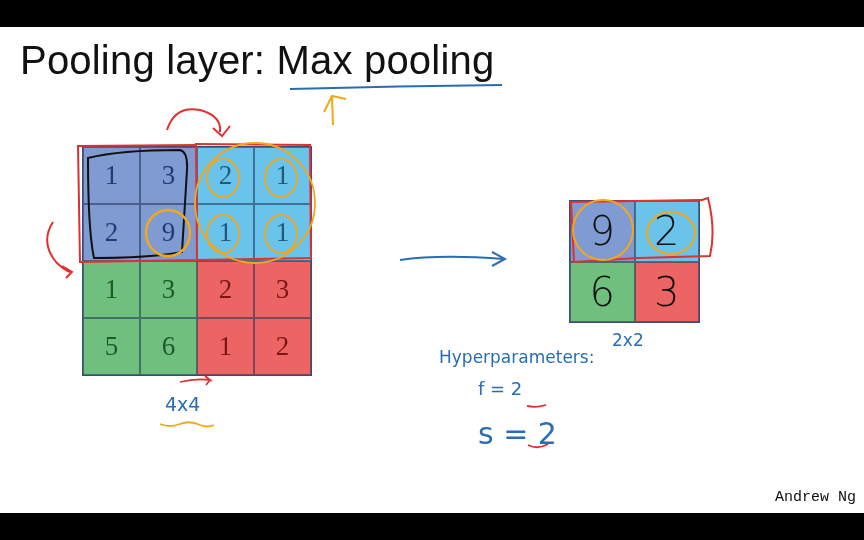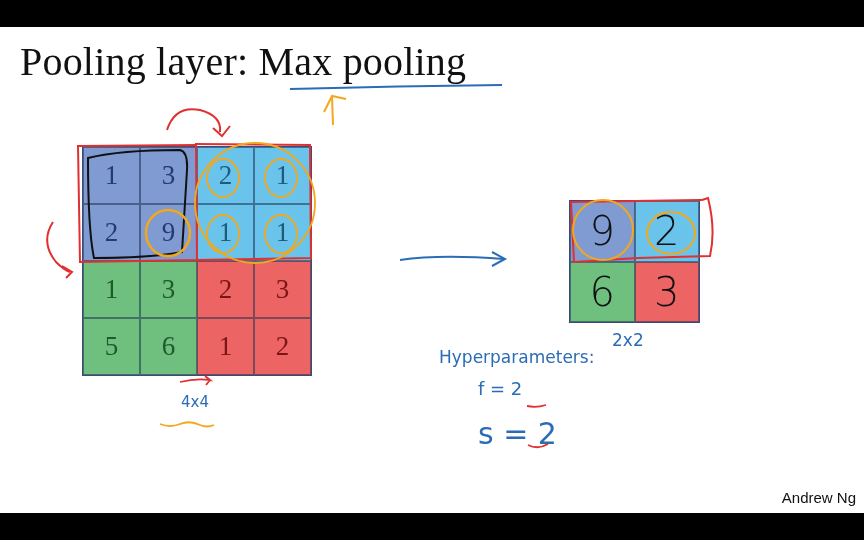--- a/index.html
+++ b/index.html
@@ -1,28 +1,28 @@
 <!DOCTYPE html>
 <html><head>
 <meta charset="utf-8">
 <style>
   html, body { margin:0; padding:0; }
   body { width:864px; height:540px; position:relative; overflow:hidden; background:#fff; font-family:"DejaVu Serif", serif; }
   .bar { position:absolute; left:0; width:864px; background:#000; }
   .bar.top { top:0; height:27px; }
   .bar.bottom { top:513px; height:27px; }
-  .title { position:absolute; left:20px; top:38px; font-family:Liberation Serif, serif; font-size:40px; color:#111; white-space:nowrap; letter-spacing:0.2px; }
+  .title { position:absolute; left:20px; top:38px; font-family:Liberation Sans, sans-serif; font-size:40px; color:#111; white-space:nowrap; letter-spacing:0.2px; }
   .grid { position:absolute; display:grid; border:1px solid #3b4a7a; }
   .grid .cell { display:flex; align-items:center; justify-content:center; border:0.5px solid rgba(30,50,80,0.55); box-sizing:border-box; font-family:"Liberation Serif", serif; }
   .big { left:82px; top:146px; width:228px; height:228px; grid-template-columns:repeat(4,57px); grid-template-rows:repeat(4,57px); }
   .big .cell { font-size:27px; }
   .small { left:569px; top:200px; width:129px; height:121px; grid-template-columns:repeat(2,64.5px); grid-template-rows:repeat(2,60.5px); }
   .small .cell { font-size:40px; font-family:"DejaVu Sans", sans-serif; font-weight:300; }
   .hand { position:absolute; font-family:"DejaVu Sans", sans-serif; color:#2a6db5; }
-  .credit { position:absolute; right:8px; top:489px; font-family:Liberation Sans, sans-serif; font-size:15px; color:#111; }
+  .credit { position:absolute; right:8px; top:489px; font-family:Liberation Mono, monospace; font-size:15px; color:#111; }
   svg.overlay { position:absolute; left:0; top:0; width:864px; height:540px; pointer-events:none; }
 </style>
 </head>
 <body>
 
 <div class="bar top"></div>
 <div class="bar bottom"></div>
 
 <div class="title">Pooling layer: Max pooling</div>
 
@@ -45,21 +45,21 @@
   <div class="cell" style="background:#ec6464;color:#7a1616">2</div>
 </div>
 
 <div class="grid small">
   <div class="cell" style="background:#7f9bd1;color:#111">9</div>
   <div class="cell" style="background:#69c3ea;color:#111">2</div>
   <div class="cell" style="background:#6fbf7f;color:#111">6</div>
   <div class="cell" style="background:#ec6464;color:#111">3</div>
 </div>
 
-<div class="hand" style="left:181px;top:393px;font-size:15px;">4x4</div>
+<div class="hand" style="left:165px;top:393px;font-size:19px;">4x4</div>
 <div class="hand" style="left:612px;top:330px;font-size:17px;text-align:right;">2x2</div>
 <div class="hand" style="left:439px;top:347px;font-size:17px;">Hyperparameters:</div>
 <div class="hand" style="left:478px;top:378px;font-size:18px;">f = 2</div>
 <div class="hand" style="left:478px;top:416px;font-size:30px;">s = 2</div>
 
 <div class="credit">Andrew Ng</div>
 
 <svg class="overlay" viewBox="0 0 864 540">
 
   <path d="M290 89 Q400 86 502 85" stroke="#2a6db5" stroke-width="2" fill="none"></path>

